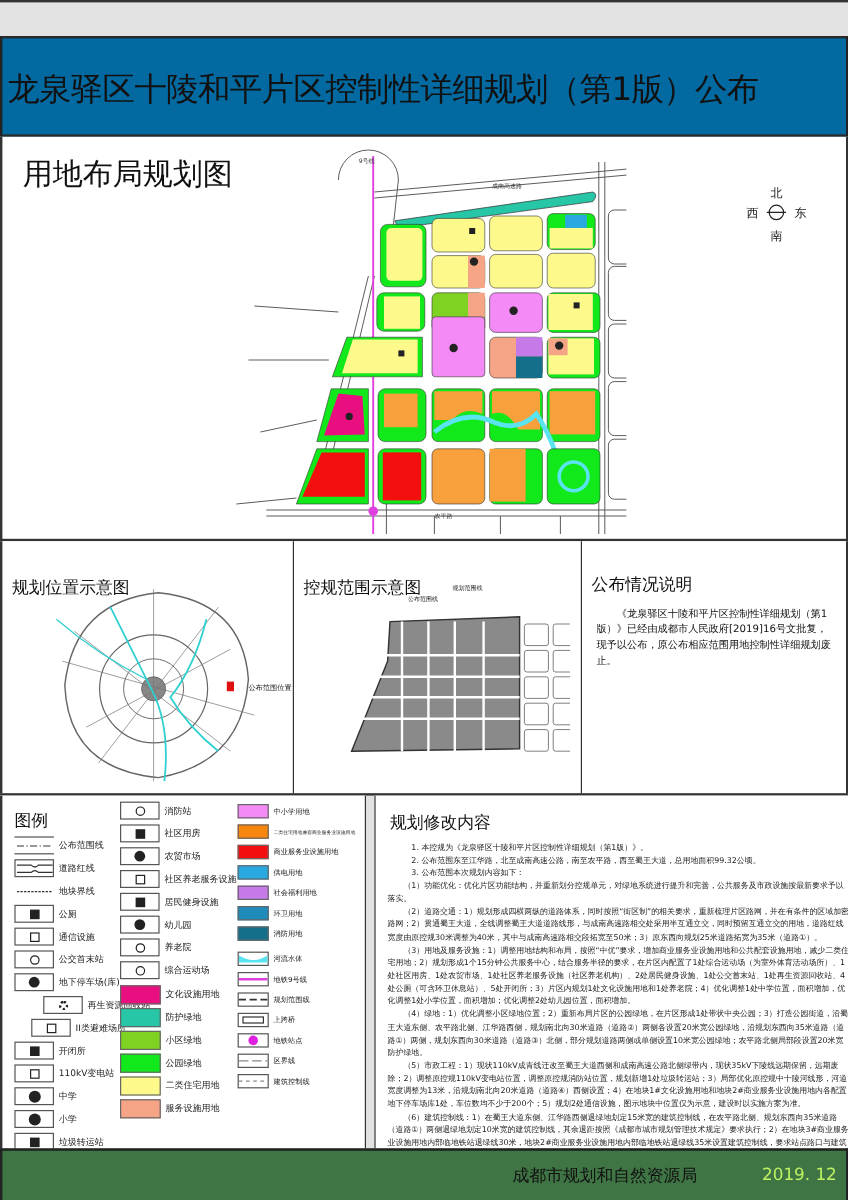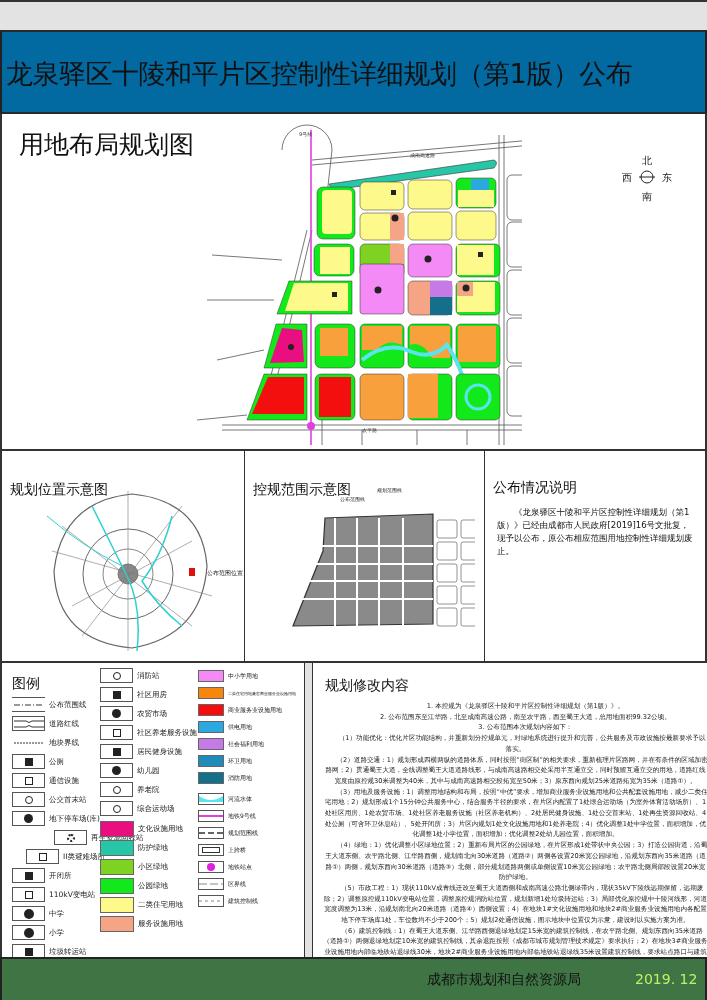--- a/index.html
+++ b/index.html
@@ -14,21 +14,21 @@
   .loc-panel { left: 0; width: 245px; border-right: 1px solid #333; border-left: 2px solid #333; }
   .ctl-panel { left: 245px; width: 240px; border-right: 1px solid #333; }
   .pub-panel { left: 485px; width: 222px; border-right: 2px solid #333; }
   .row2-divider { position: absolute; left: 0; top: 661px; width: 707px; height: 2px; background: #333; }
   .panel-title { position: absolute; left: 8px; top: 30px; font-size: 14px; color: #111; }
   .pub-text { position: absolute; left: 12px; top: 55px; width: 200px; font-size: 8.5px; line-height: 13px; color: #111; text-indent: 2em; }
   .legend-panel { left: 0; top: 663px; width: 230px; height: 294px; border-left: 2px solid #333; border-right: 1px solid #333; }
   .mod-panel { left: 230px; top: 663px; width: 477px; height: 294px; border-right: 2px solid #333; }
   .legend-title { position: absolute; left: 10px; top: 12px; font-size: 14px; color: #111; }
   .mod-title { position: absolute; left: 85px; top: 14px; font-size: 14px; color: #111; }
-  .mod-body { position: absolute; left: 85px; top: 38px; width: 385px; font-size: 6.6px; line-height: 10.7px; color: #222; text-align: center; }
+  .mod-body { position: absolute; left: 85px; top: 38px; width: 385px; font-size: 6.6px; line-height: 10.7px; color: #222; }
   .mod-body p { text-indent: 2em; }
   .mod-body p.noindent { text-indent: 3em; }
   .leg-item { position: absolute; display: flex; align-items: center; font-size: 7.5px; color: #222; white-space: nowrap; }
   .leg-sym { width: 33px; height: 15px; border: 1px solid #555; margin-right: 4px; display: flex; align-items: center; justify-content: center; position: relative; background: #fff; }
   .leg-swatch { width: 34px; height: 16px; border: 1px solid #666; margin-right: 4px; }
   .bottom-bar { position: absolute; left: 0; top: 957px; width: 707px; height: 43px; background: #3f7444; border-top: 2px solid #222; border-left: 2px solid #222; border-right: 2px solid #222; }
   .bottom-bar .org { position: absolute; left: 425px; top: 12px; font-size: 14px; color: #111; }
   .bottom-bar .date { position: absolute; left: 633px; top: 12px; font-size: 14px; color: #bef264; }
   .compass { position: absolute; font-size: 10px; color: #222; }
   .svg-abs { position: absolute; }
@@ -266,21 +266,21 @@
         <span style="width:8px;height:8px;border:1px solid #222;border-radius:50%;"></span>
       </span>
       <span>公交首末站</span>
     </div>
   <div class="leg-item" style="left:10px;top:148px;">
       <span class="leg-sym">
         <span style="width:9px;height:9px;background:#222;border-radius:50%;"></span>
       </span>
       <span>地下停车场(库)</span>
     </div>
-  <div class="leg-item" style="left:20px;top:167px;padding-left:32px;">
+  <div class="leg-item" style="left:2px;top:167px;padding-left:32px;">
       <span class="leg-sym">
         <span style="width:8px;height:8px;border:2px dotted #222;border-radius:50%;"></span>
       </span>
       <span>再生资源回收站</span>
     </div>
   <div class="leg-item" style="left:24px;top:186px;">
       <span class="leg-sym">
         <span style="width:8px;height:8px;border:1px solid #222;"></span>
       </span>
       <span>II类避难场所</span>

